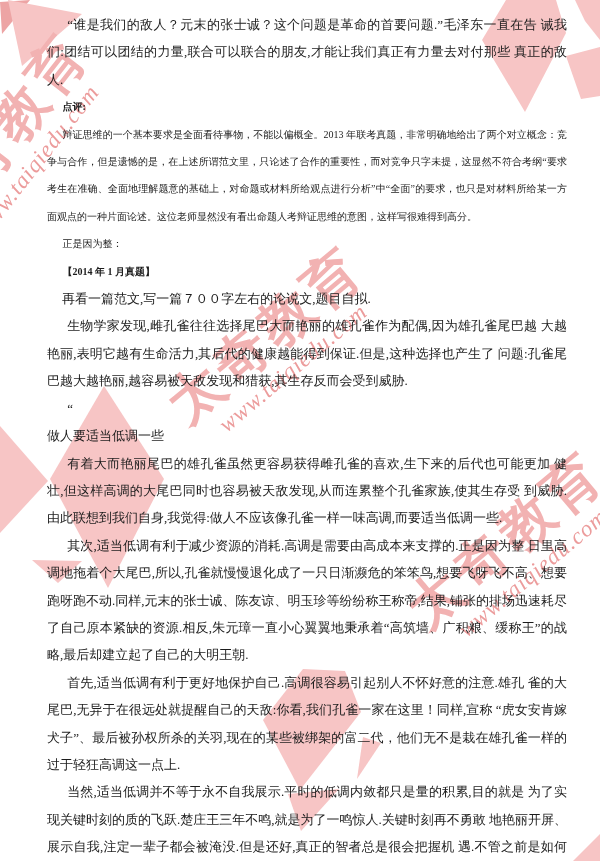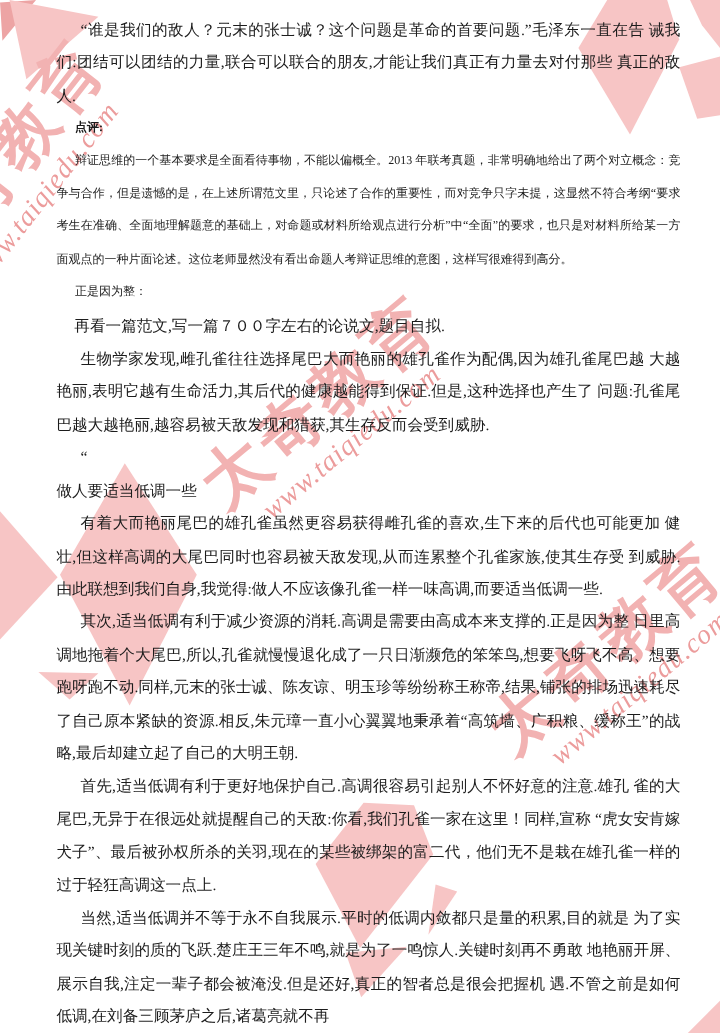--- a/index.html
+++ b/index.html
@@ -81,20 +81,21 @@
       <div class="wm-brand">太奇教育</div>
       <div class="wm-url">www.taiqiedu.com</div>
     </div>
   </div>
 
   <div class="content">
     <p class="indent">“谁是我们的敌人？元末的张士诚？这个问题是革命的首要问题.”毛泽东一直在告 诫我们:团结可以团结的力量,联合可以联合的朋友,才能让我们真正有力量去对付那些 真正的敌人.</p>
     <p class="lg bold indent gap-above">点评:</p>
     <p class="lg indent">辩证思维的一个基本要求是全面看待事物，不能以偏概全。2013 年联考真题，非常明确地给出了两个对立概念：竞争与合作，但是遗憾的是，在上述所谓范文里，只论述了合作的重要性，而对竞争只字未提，这显然不符合考纲“要求考生在准确、全面地理解题意的基础上，对命题或材料所给观点进行分析”中“全面”的要求，也只是对材料所给某一方面观点的一种片面论述。这位老师显然没有看出命题人考辩证思维的意图，这样写很难得到高分。</p>
     <p class="lg indent">正是因为整：</p>
+    <p class="lg bold indent">【2014 年 1 月真题】</p>
     <p class="indent-sm">再看一篇范文,写一篇７００字左右的论说文,题目自拟.</p>
     <p class="indent">生物学家发现,雌孔雀往往选择尾巴大而艳丽的雄孔雀作为配偶,因为雄孔雀尾巴越 大越艳丽,表明它越有生命活力,其后代的健康越能得到保证.但是,这种选择也产生了 问题:孔雀尾巴越大越艳丽,越容易被天敌发现和猎获,其生存反而会受到威胁.</p>
     <p class="indent">“</p>
     <p class="center">做人要适当低调一些</p>
     <p class="indent">有着大而艳丽尾巴的雄孔雀虽然更容易获得雌孔雀的喜欢,生下来的后代也可能更加 健壮,但这样高调的大尾巴同时也容易被天敌发现,从而连累整个孔雀家族,使其生存受 到威胁.由此联想到我们自身,我觉得:做人不应该像孔雀一样一味高调,而要适当低调一些.</p>
     <p class="indent">其次,适当低调有利于减少资源的消耗.高调是需要由高成本来支撑的.正是因为整 日里高调地拖着个大尾巴,所以,孔雀就慢慢退化成了一只日渐濒危的笨笨鸟,想要飞呀飞不高、想要跑呀跑不动.同样,元末的张士诚、陈友谅、明玉珍等纷纷称王称帝,结果,铺张的排场迅速耗尽了自己原本紧缺的资源.相反,朱元璋一直小心翼翼地秉承着“高筑墙、广积粮、缓称王”的战略,最后却建立起了自己的大明王朝.</p>
     <p class="indent">首先,适当低调有利于更好地保护自己.高调很容易引起别人不怀好意的注意.雄孔 雀的大尾巴,无异于在很远处就提醒自己的天敌:你看,我们孔雀一家在这里！同样,宣称 “虎女安肯嫁犬子”、最后被孙权所杀的关羽,现在的某些被绑架的富二代，他们无不是栽在雄孔雀一样的过于轻狂高调这一点上.</p>
     <p class="indent">当然,适当低调并不等于永不自我展示.平时的低调内敛都只是量的积累,目的就是 为了实现关键时刻的质的飞跃.楚庄王三年不鸣,就是为了一鸣惊人.关键时刻再不勇敢 地艳丽开屏、展示自我,注定一辈子都会被淹没.但是还好,真正的智者总是很会把握机 遇.不管之前是如何低调,在刘备三顾茅庐之后,诸葛亮就不再</p>
   </div>
 

